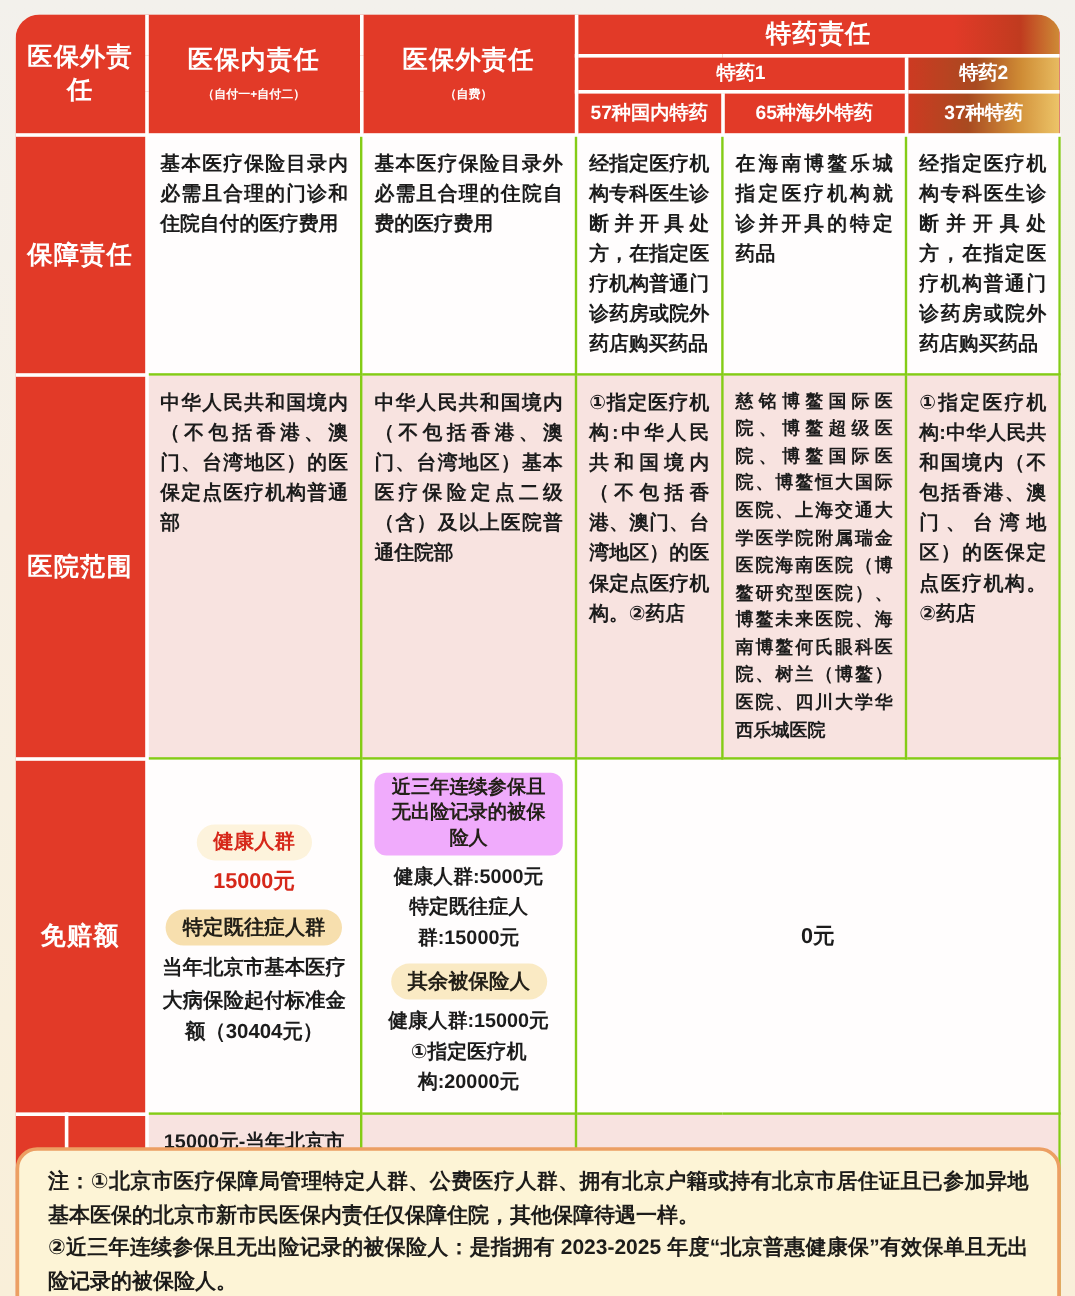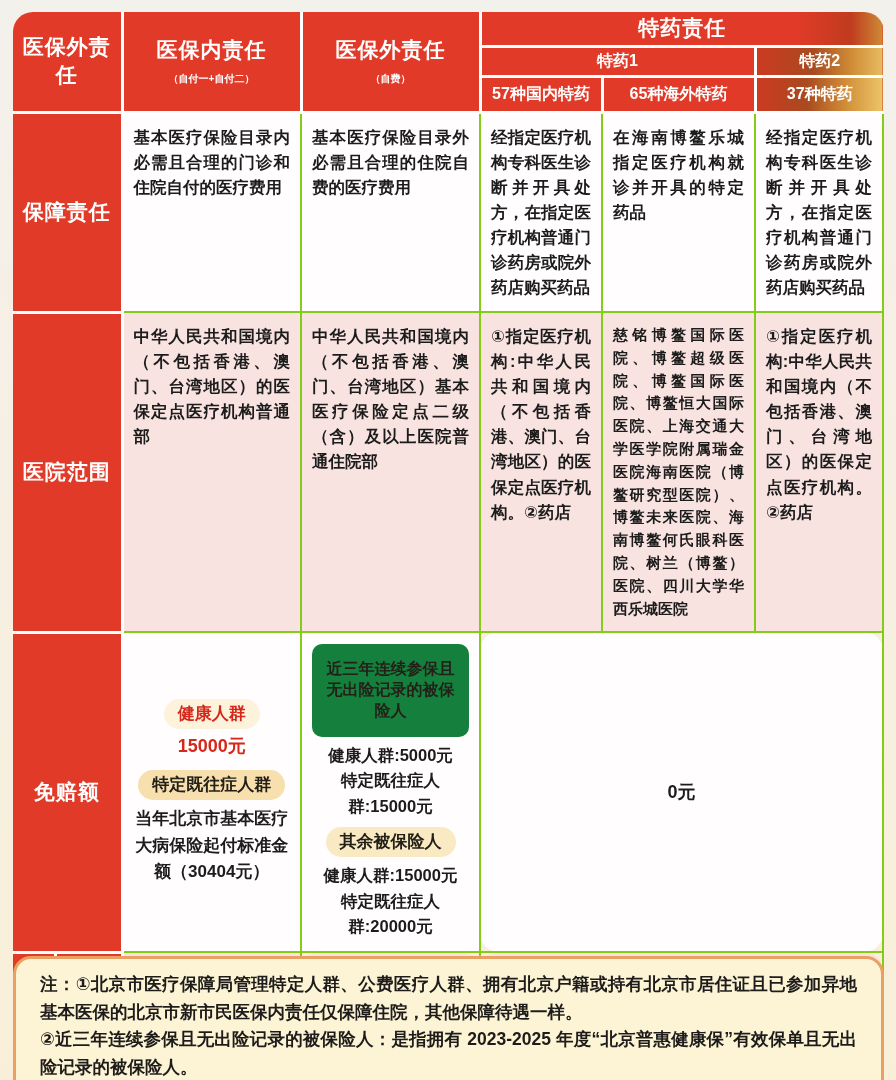--- a/index.html
+++ b/index.html
@@ -29,34 +29,34 @@
   .hdr-sub { font-size:10px; letter-spacing:0; margin-top:8px; font-weight:700; }
   .hdr-big { font-size:21px; }
   
   .bc {
     background:#fffdfd; border:2px solid #84cc16; color:#1c1c1c;
     font-size:16.5px; line-height:1.52; padding:11px 10px;
     vertical-align:top; text-align:justify;
   }
   .pink { background:#f8e3e0;margin-top:39px; }
   .mid { vertical-align:middle; text-align:center; }
-  .pct { font-size:18px;border-radius:19px; }
+  .pct { font-size:18px; }
   .redval { color:#d6281a; font-size:19px; }
   .sm { font-size:15px; }
   
   .pill {
     display:inline-block; border-radius:15px; padding:2px 14px;
     font-size:17px; font-weight:700;
   }
   .pill-cream { background:#fdf3dc; color:#d6281a; }
   .pill-gold  { background:#f7dfae; color:#232018; }
   .pill-gold2 { background:#faeac4; color:#232018; }
   .badge-big {
-    display:inline-block; background:#15803d; color:#232018;
-    border-radius:10px; padding:15px 10px; font-size:16px;
+    display:inline-block; background:#f0abfc; color:#232018;
+    border-radius:10px; padding:3px 10px; font-size:16px;
     line-height:1.3; font-weight:700;
   }
   .red-amount { color:#d6281a; font-size:18px; margin:4px 0 10px; }
   .ded-text { margin-top:6px; font-size:17px; line-height:1.55; }
   .ded-line { font-size:16.5px; line-height:1.55; }
   .mt6{margin-top:6px;} .mt8{margin-top:8px;}
   
   .note {
     position:absolute; left:13px; top:956px; width:871px;
     background:#fdf4d6; border:3px solid #ec9f63; border-radius:18px;
@@ -127,21 +127,21 @@
       <div class="red-amount">15000元</div>
       <div><span class="pill pill-gold">特定既往症人群</span></div>
       <div class="ded-text">当年北京市基本医疗大病保险起付标准金额（30404元）</div>
     </td>
     <td class="bc mid">
       <div><span class="badge-big">近三年连续参保且无出险记录的被保险人</span></div>
       <div class="ded-line mt6">健康人群:5000元</div>
       <div class="ded-line">特定既往症人群:15000元</div>
       <div class="mt8"><span class="pill pill-gold2">其余被保险人</span></div>
       <div class="ded-line mt6">健康人群:15000元</div>
-      <div class="ded-line">特定既往症人群:20000元</div>
+      <div class="ded-line">①指定医疗机构:20000元</div>
     </td>
     <td class="bc mid pct" colspan="3">0元</td>
   </tr>
 
   <tr style="height:162px">
     <td class="rc el" rowspan="2">
       
     </td>
     <td class="rc small"><span>健康人群</span></td>
     <td class="bc mid pink">

